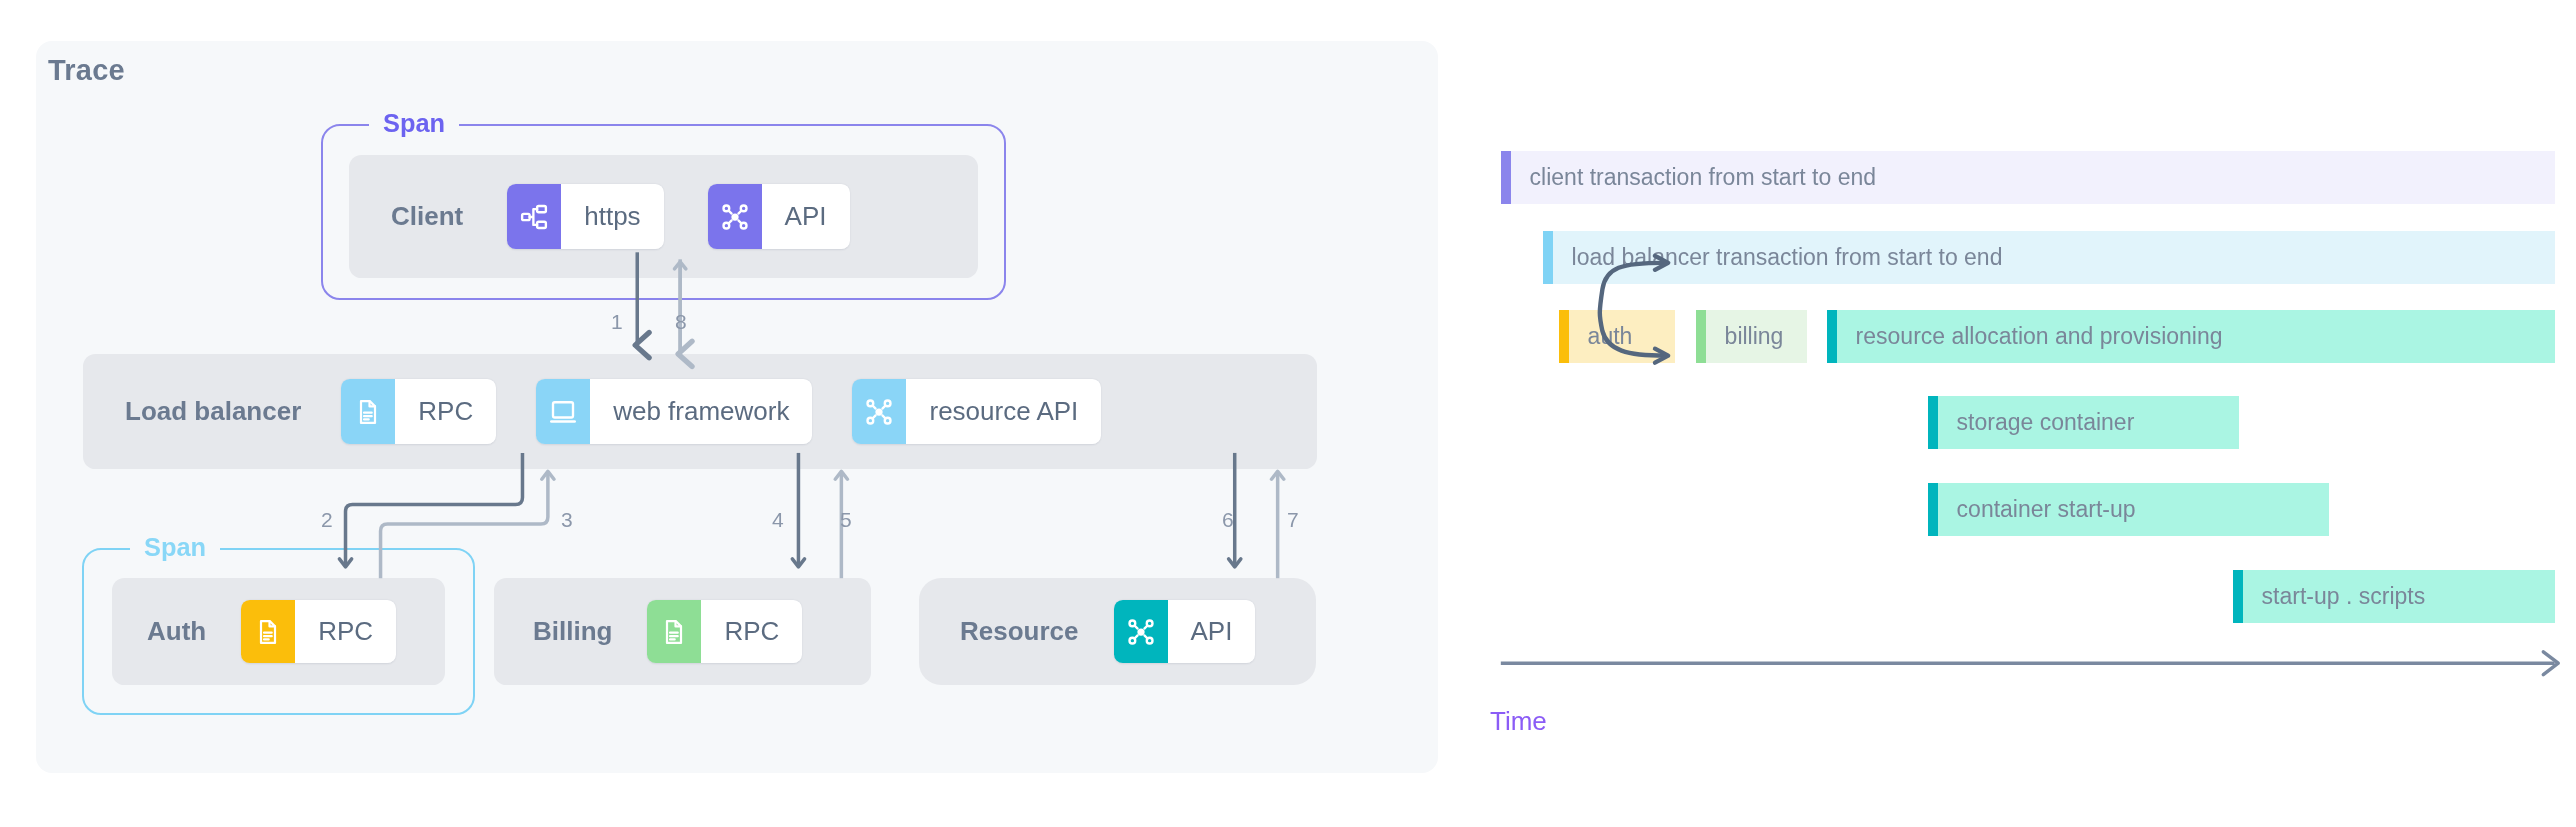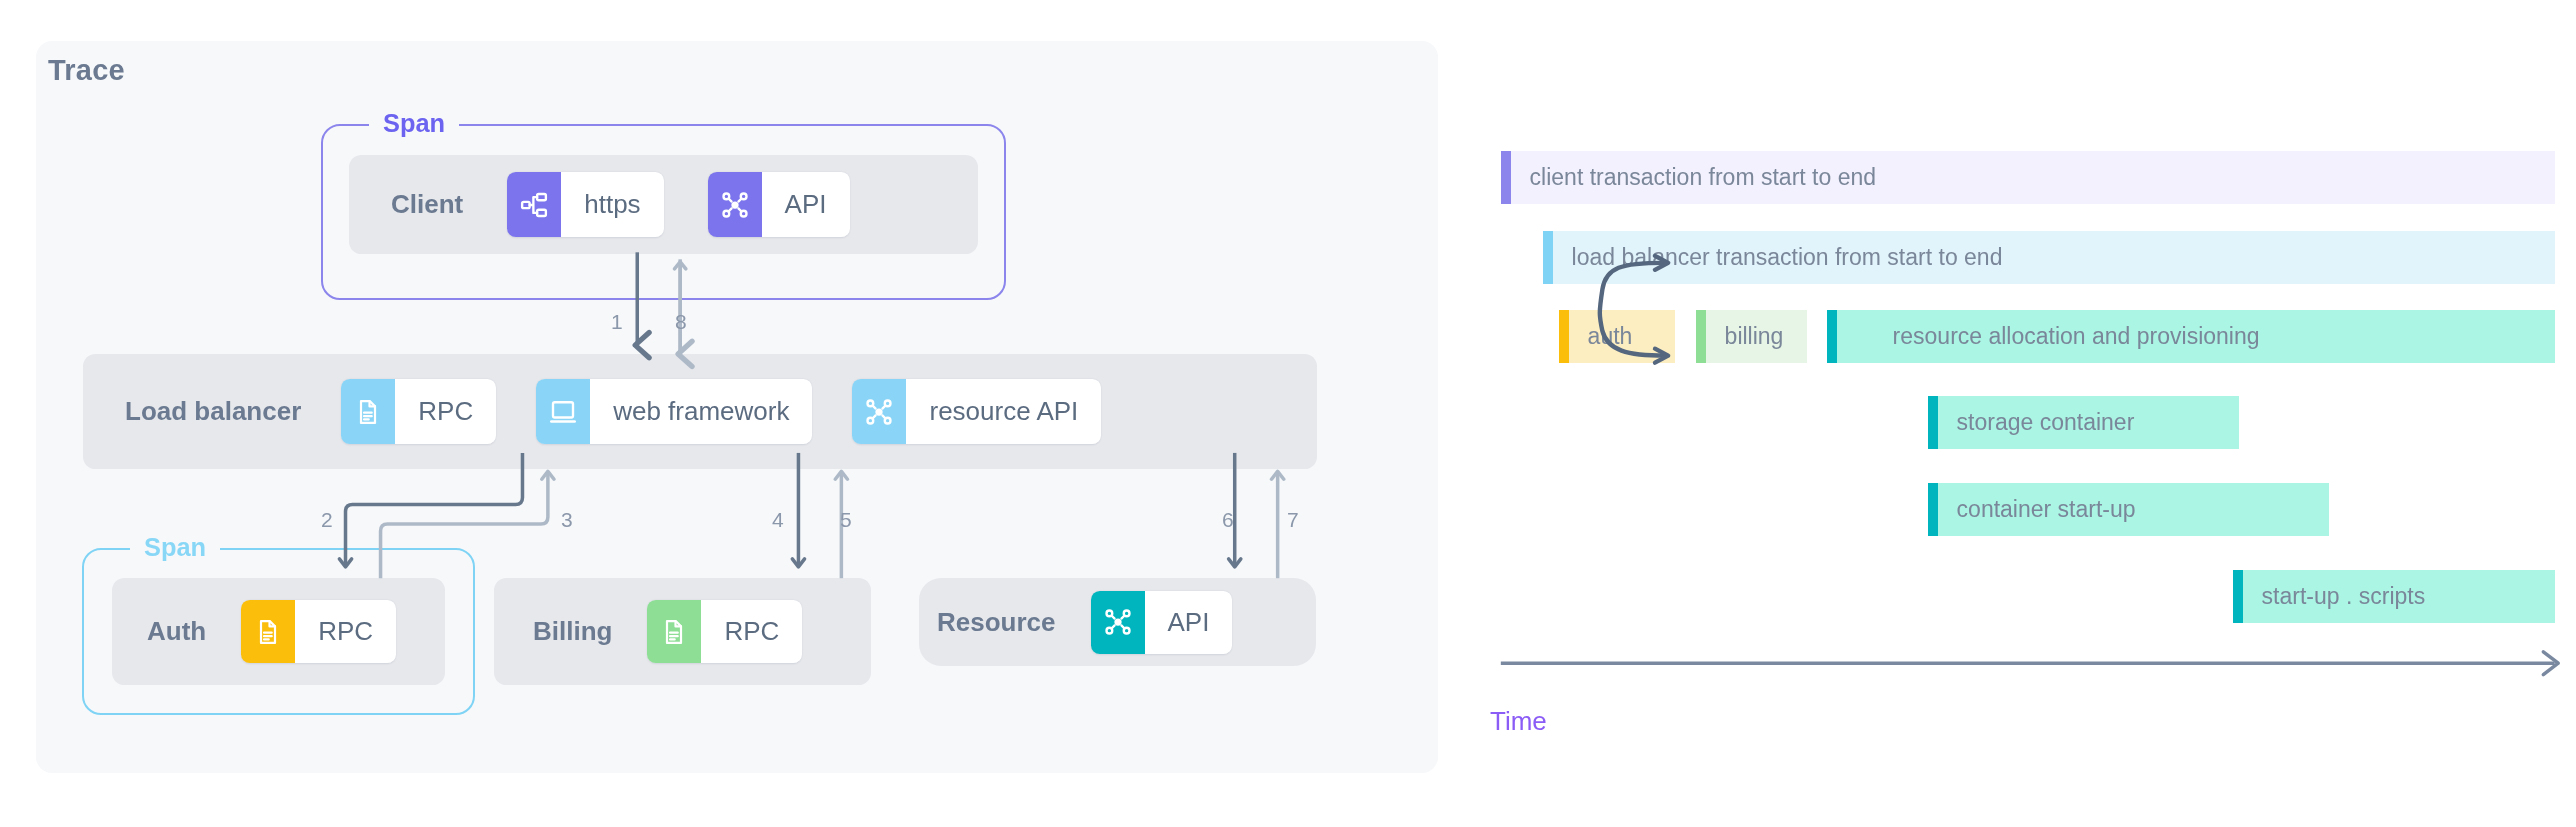--- a/index.html
+++ b/index.html
@@ -88,21 +88,21 @@
   <div class="trace-title">Trace</div>
 
   <div class="span-box purple" style="left:321px;top:124px;width:685px;height:176px;">
     <div class="span-label purple">Span</div>
   </div>
 
   <div class="span-box blue" style="left:82px;top:548px;width:393px;height:167px;">
     <div class="span-label blue">Span</div>
   </div>
 
-  <div class="tier" style="left:349px;top:155px;width:629px;height:99px;padding-left:42px;gap:44px;">
+  <div class="tier" style="left:349px;top:155px;width:629px;height:123px;padding-left:42px;gap:44px;">
     <div class="tier-name">Client</div>
     <div class="chip">
       <div class="chip-icon" style="background:#7b74ec;height:65px;">
         <svg width="30" height="30" viewBox="0 0 24 24" fill="none" stroke="#fff" stroke-width="1.9" stroke-linecap="round" stroke-linejoin="round">
           <rect x="2.5" y="9.5" width="6" height="5" rx="1.2"></rect>
           <rect x="14.5" y="3.2" width="7" height="5" rx="1.2"></rect>
           <rect x="14.5" y="15.8" width="7" height="5" rx="1.2"></rect>
           <path d="M8.5 12h3v-6.3h3M11.5 12v6.3h3"></path>
         </svg>
       </div>
@@ -180,21 +180,21 @@
         <svg width="28" height="28" viewBox="0 0 24 24" fill="none" stroke="#fff" stroke-width="1.9" stroke-linecap="round" stroke-linejoin="round">
           <path d="M6 2.6h7.5L18 7.2V21.4H6z"></path>
             <path d="M13.3 2.8v4.4H18"></path>
           <path d="M8.6 12.6h6.6M8.6 15.6h6.6M8.6 18.4h4"></path>
         </svg>
       </div>
       <div class="chip-label">RPC</div>
     </div>
   </div>
 
-  <div class="tier" style="left:919px;top:578px;width:397px;height:88px;padding-left:18px;gap:35px;border-radius:22px;">
+  <div class="tier" style="left:919px;top:578px;width:397px;height:107px;padding-left:41px;gap:35px;border-radius:22px;">
     <div class="tier-name">Resource</div>
     <div class="chip">
       <div class="chip-icon" style="background:#00b5bd;height:63px;">
         <svg width="30" height="30" viewBox="0 0 24 24" fill="none" stroke="#fff" stroke-width="1.9">
           <circle cx="12" cy="12" r="2.9" fill="#fff" stroke="none"></circle>
           <circle cx="5.1" cy="5.1" r="2.3"></circle>
             <circle cx="18.9" cy="5.1" r="2.3"></circle>
           <circle cx="5.1" cy="18.9" r="2.3"></circle>
             <circle cx="18.9" cy="18.9" r="2.3"></circle>
           <path d="M6.8 6.8l2.9 2.9M17.2 6.8l-2.9 2.9M6.8 17.2l2.9-2.9M17.2 17.2l-2.9-2.9"></path>
@@ -273,21 +273,21 @@
 
     <div class="bar" id="bar3" style="left: 241px; top: 310px; width: 111px;">
       <div class="accent" style="background: rgb(142, 222, 149);"></div>
       <div class="barbody" style="background: rgb(230, 245, 229);">
         <span class="bartext">billing</span>
       </div>
     </div>
 
     <div class="bar" id="bar4" style="left: 372px; top: 310px; width: 728px;">
       <div class="accent" style="background: rgb(0, 181, 189);"></div>
-      <div class="barbody" style="background: rgb(170, 245, 227); padding-left: 37px;">
+      <div class="barbody" style="background: rgb(170, 245, 227);">
         <span class="bartext">resource allocation and provisioning</span>
       </div>
     </div>
 
     <div class="bar" id="bar5" style="left: 473px; top: 396px; width: 311px;">
       <div class="accent" style="background: rgb(0, 181, 189);"></div>
       <div class="barbody" style="background: rgb(170, 245, 227);">
         <span class="bartext">storage container</span>
       </div>
     </div>

